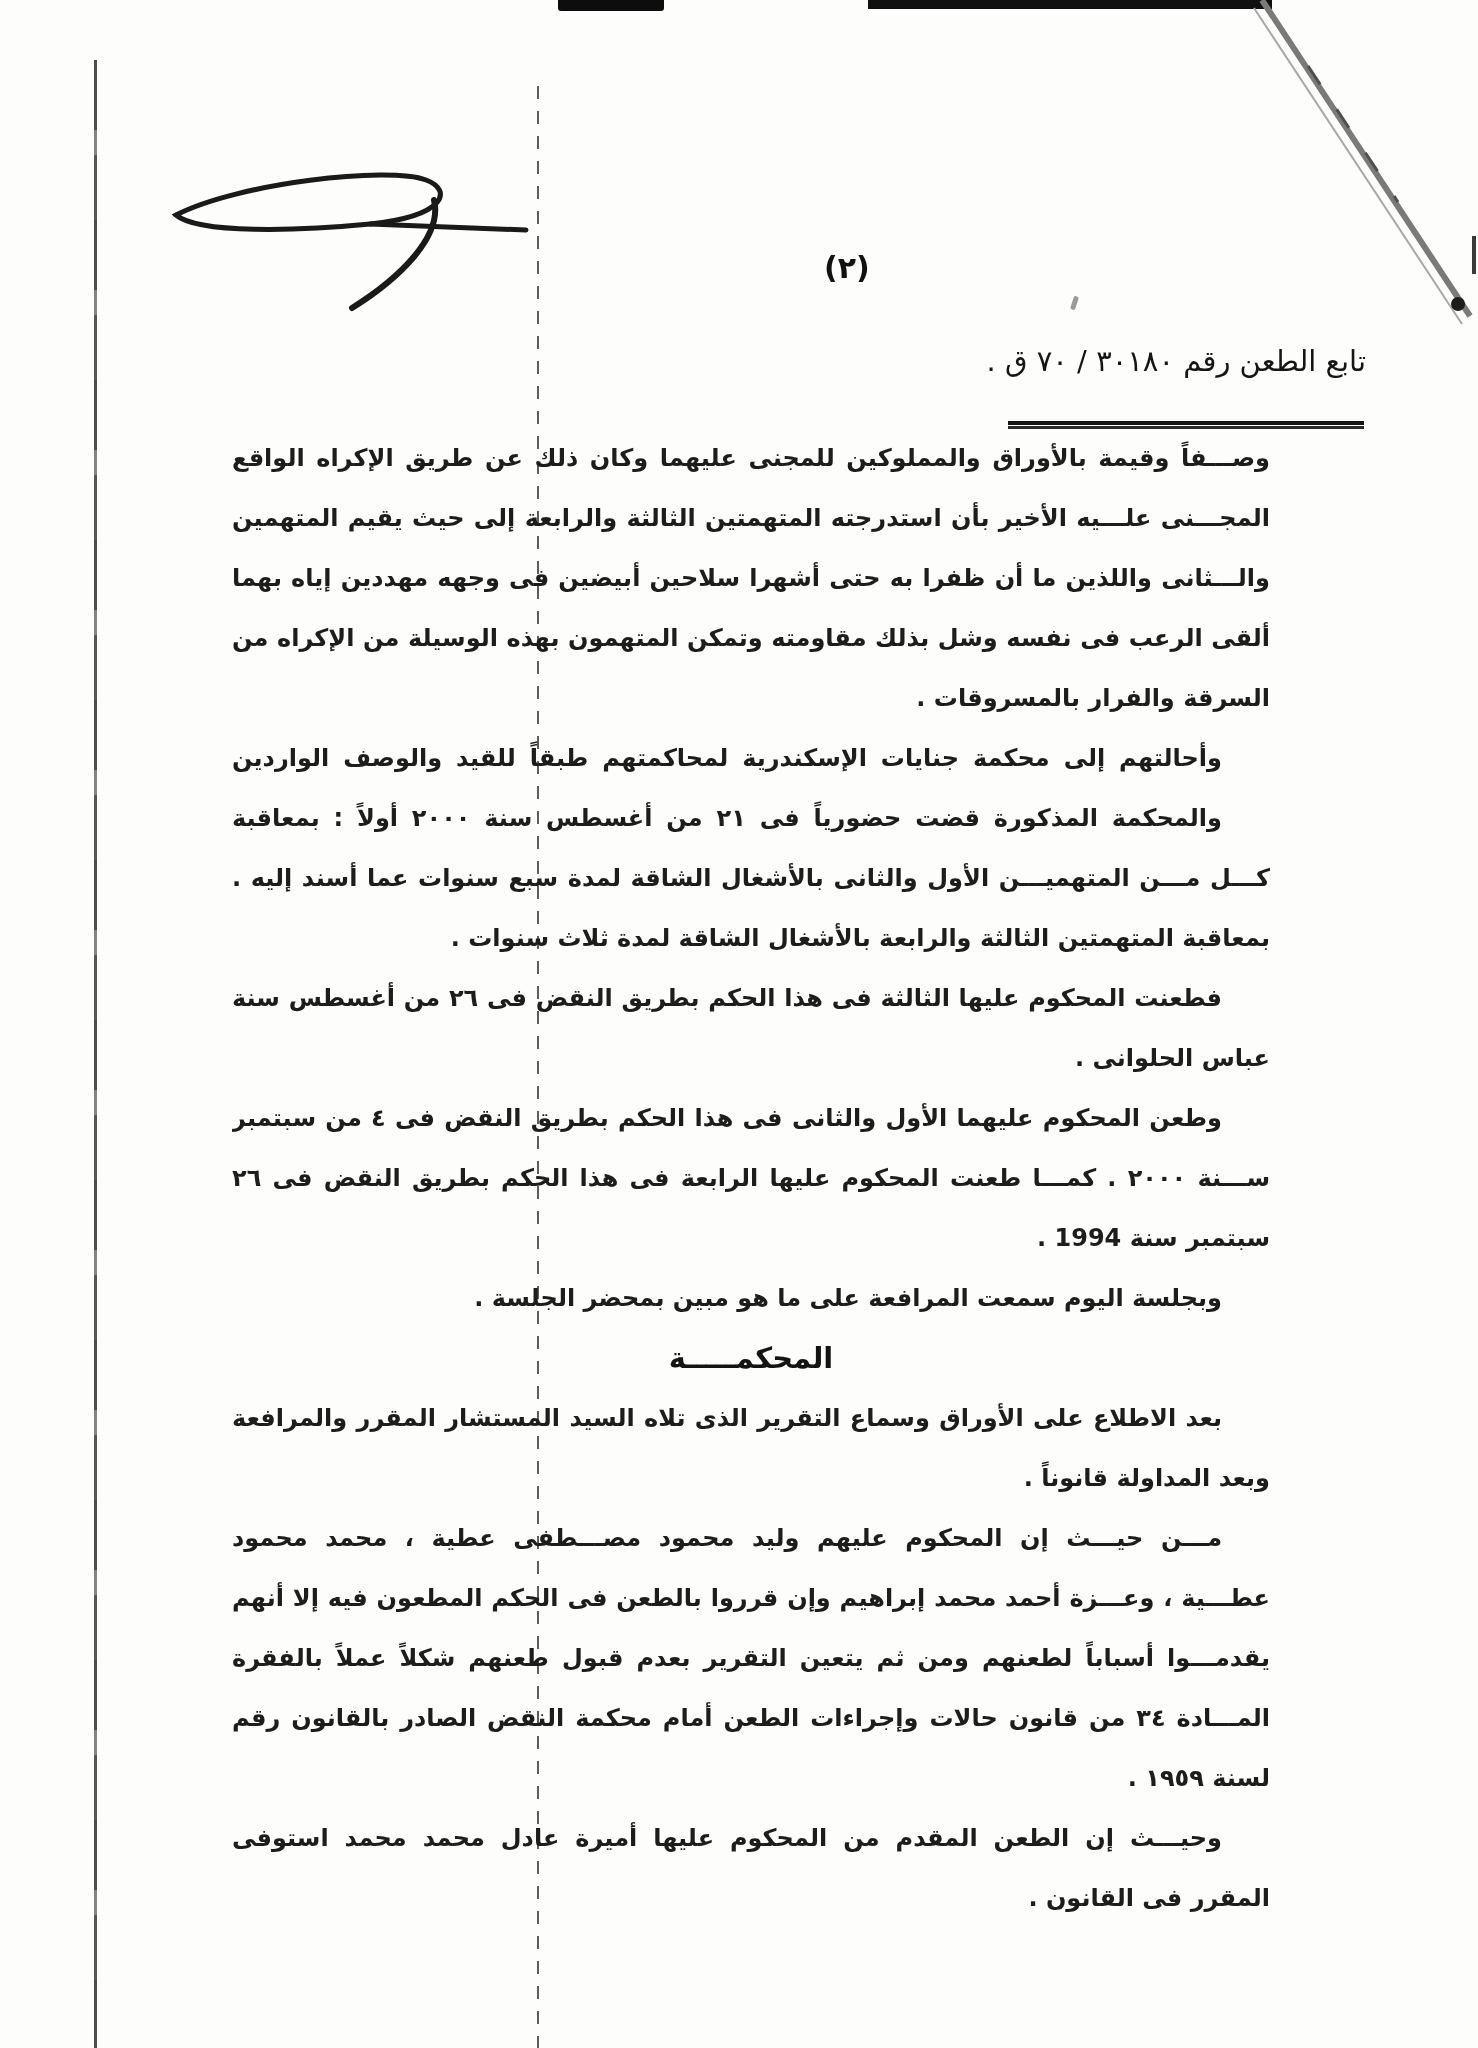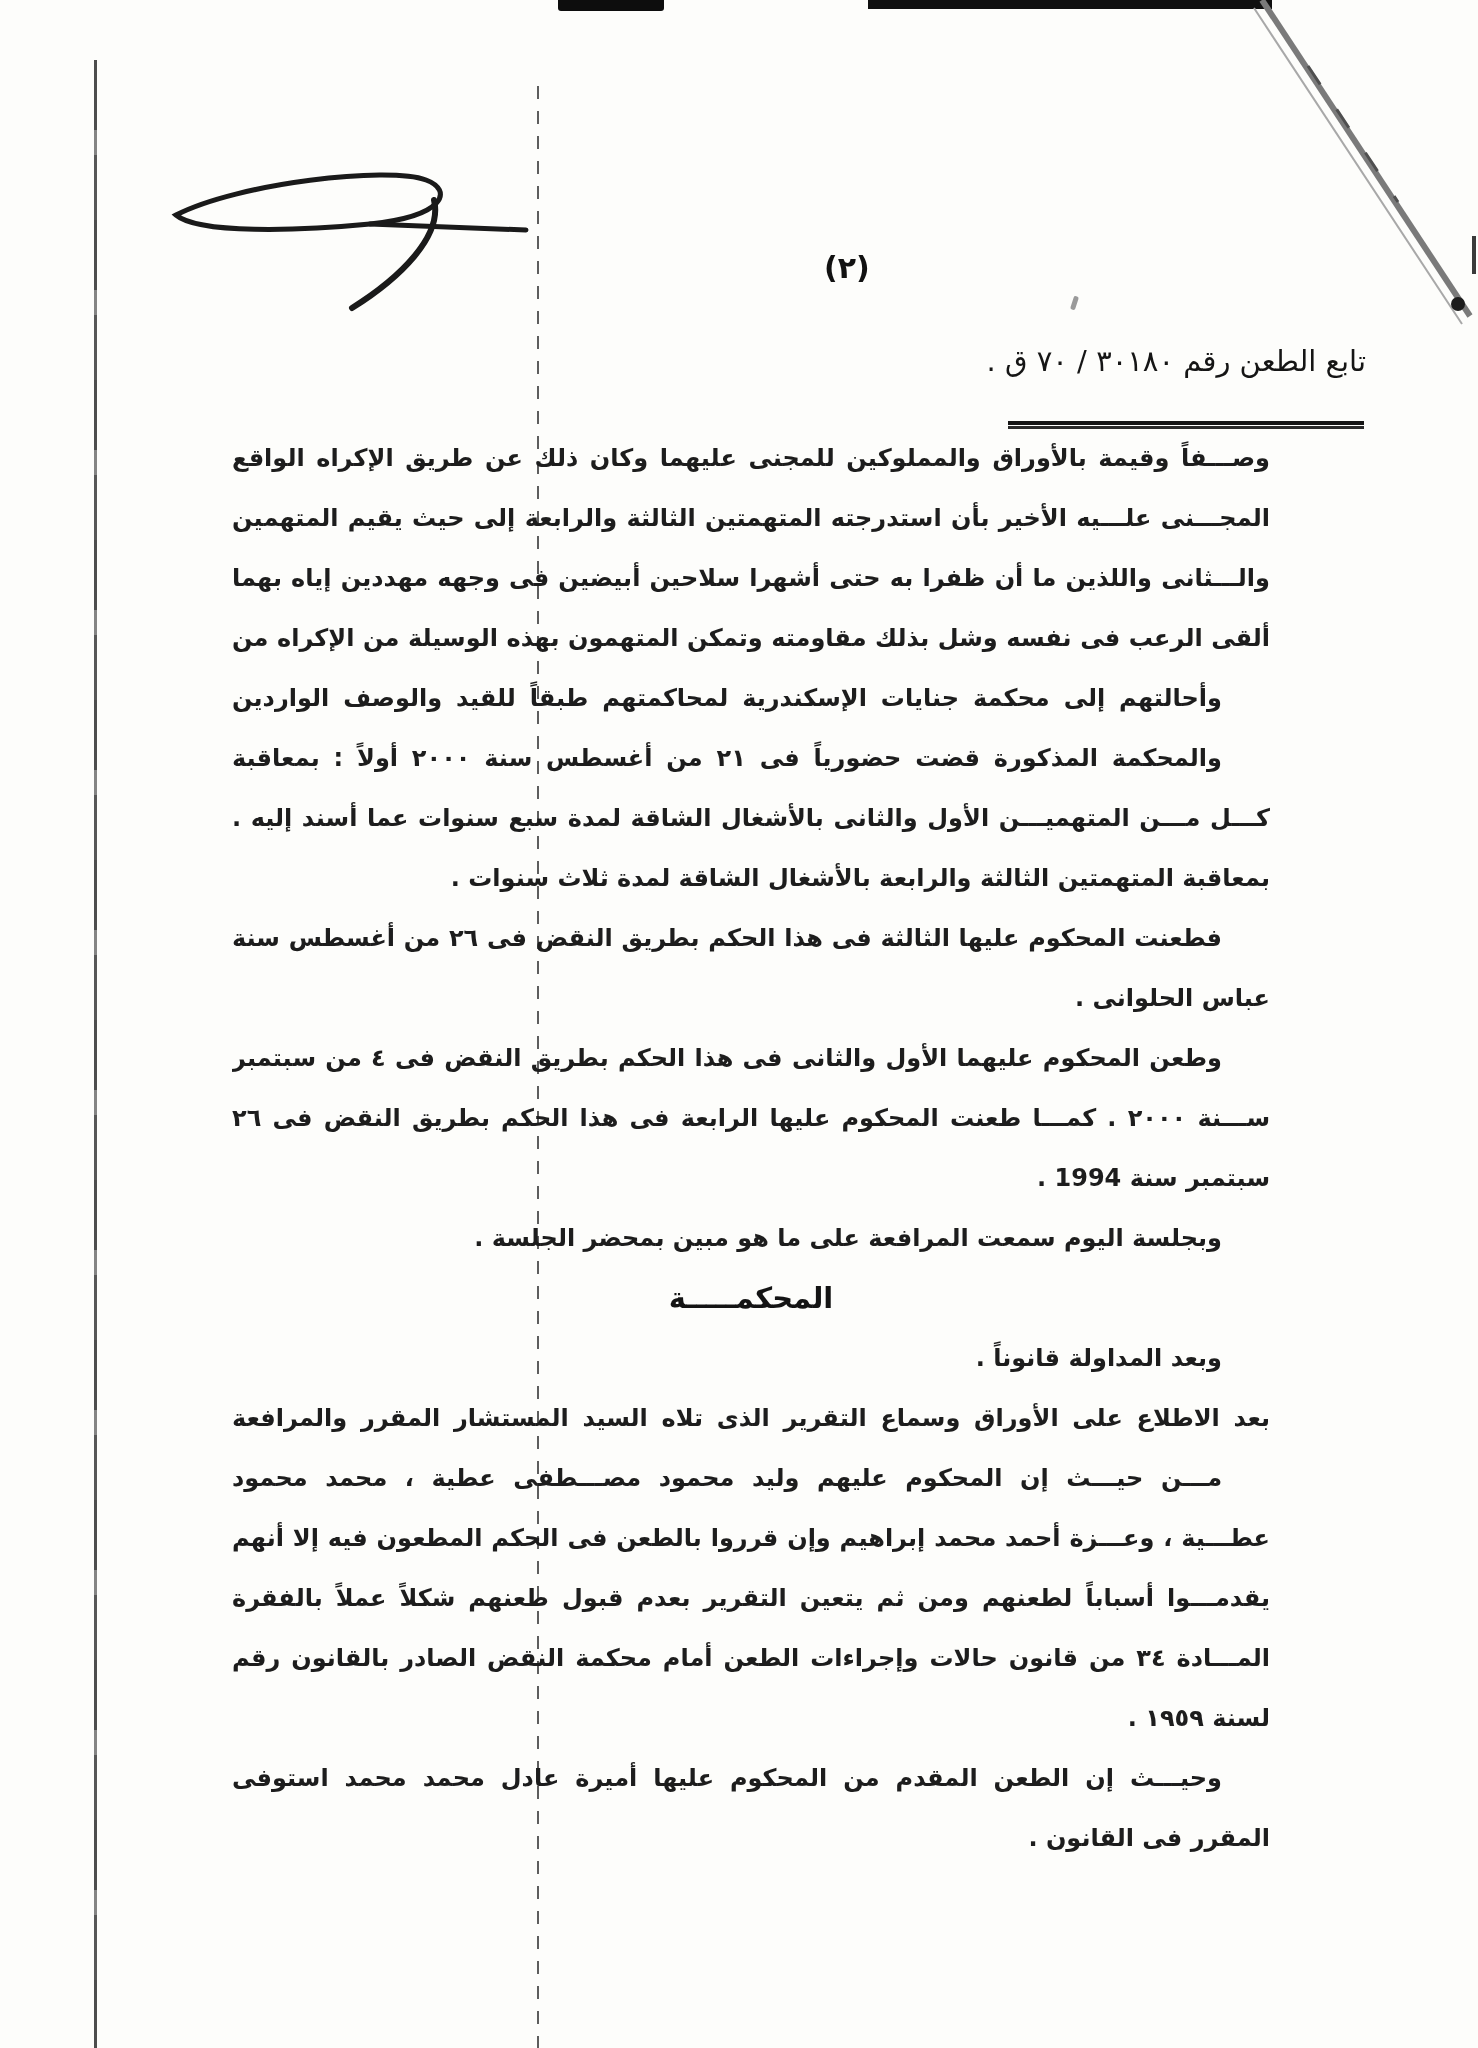--- a/index.html
+++ b/index.html
@@ -90,20 +90,21 @@
   <div class="case-header" dir="rtl">تابع الطعن رقم ٣٠١٨٠ / ٧٠ ق .</div>
   <div class="header-rule"></div>
 
   <div class="textcol" dir="rtl">
 
     <div class="para">
       <div class="line">وصـــفاً وقيمة بالأوراق والمملوكين للمجنى عليهما وكان ذلك عن طريق الإكراه الواقع على</div>
       <div class="line">المجـــنى علـــيه الأخير بأن استدرجته المتهمتين الثالثة والرابعة إلى حيث يقيم المتهمين الأول</div>
       <div class="line">والـــثانى واللذين ما أن ظفرا به حتى أشهرا سلاحين أبيضين فى وجهه مهددين إياه بهما مما</div>
       <div class="line">ألقى الرعب فى نفسه وشل بذلك مقاومته وتمكن المتهمون بهذه الوسيلة من الإكراه من إتمام</div>
+      <div class="line last">السرقة والفرار بالمسروقات .</div>
     </div>
 
     <div class="para indent">
       <div class="line">وأحالتهم إلى محكمة جنايات الإسكندرية لمحاكمتهم طبقاً للقيد والوصف الواردين بأمر</div>
     </div>
 
     <div class="para indent">
       <div class="line">والمحكمة المذكورة قضت حضورياً فى ٢١ من أغسطس سنة ٢٠٠٠ أولاً : بمعاقبة</div>
       <div class="line">كـــل مـــن المتهميـــن الأول والثانى بالأشغال الشاقة لمدة سبع سنوات عما أسند إليه . ثانياً :</div>
       <div class="line last">بمعاقبة المتهمتين الثالثة والرابعة بالأشغال الشاقة لمدة ثلاث سنوات .</div>
@@ -120,22 +121,22 @@
       <div class="line last">سبتمبر سنة 1994 .</div>
     </div>
 
     <div class="para indent">
       <div class="line last">وبجلسة اليوم سمعت المرافعة على ما هو مبين بمحضر الجلسة .</div>
     </div>
 
     <div class="line heading">المحكمـــــة</div>
 
     <div class="para indent">
+      <div class="line">بعد الاطلاع على الأوراق وسماع التقرير الذى تلاه السيد المستشار المقرر والمرافعة</div>
       <div class="line last">وبعد المداولة قانوناً .</div>
-      <div class="line">بعد الاطلاع على الأوراق وسماع التقرير الذى تلاه السيد المستشار المقرر والمرافعة</div>
     </div>
 
     <div class="para indent">
       <div class="line">مـــن حيـــث إن المحكوم عليهم وليد محمود مصـــطفى عطية ، محمد محمود مصطفى</div>
       <div class="line">عطـــية ، وعـــزة أحمد محمد إبراهيم وإن قرروا بالطعن فى الحكم المطعون فيه إلا أنهم لم</div>
       <div class="line">يقدمـــوا أسباباً لطعنهم ومن ثم يتعين التقرير بعدم قبول طعنهم شكلاً عملاً بالفقرة الثانية من</div>
       <div class="line">المـــادة ٣٤ من قانون حالات وإجراءات الطعن أمام محكمة النقض الصادر بالقانون رقم ٥٧</div>
       <div class="line last">لسنة ١٩٥٩ .</div>
     </div>
 

